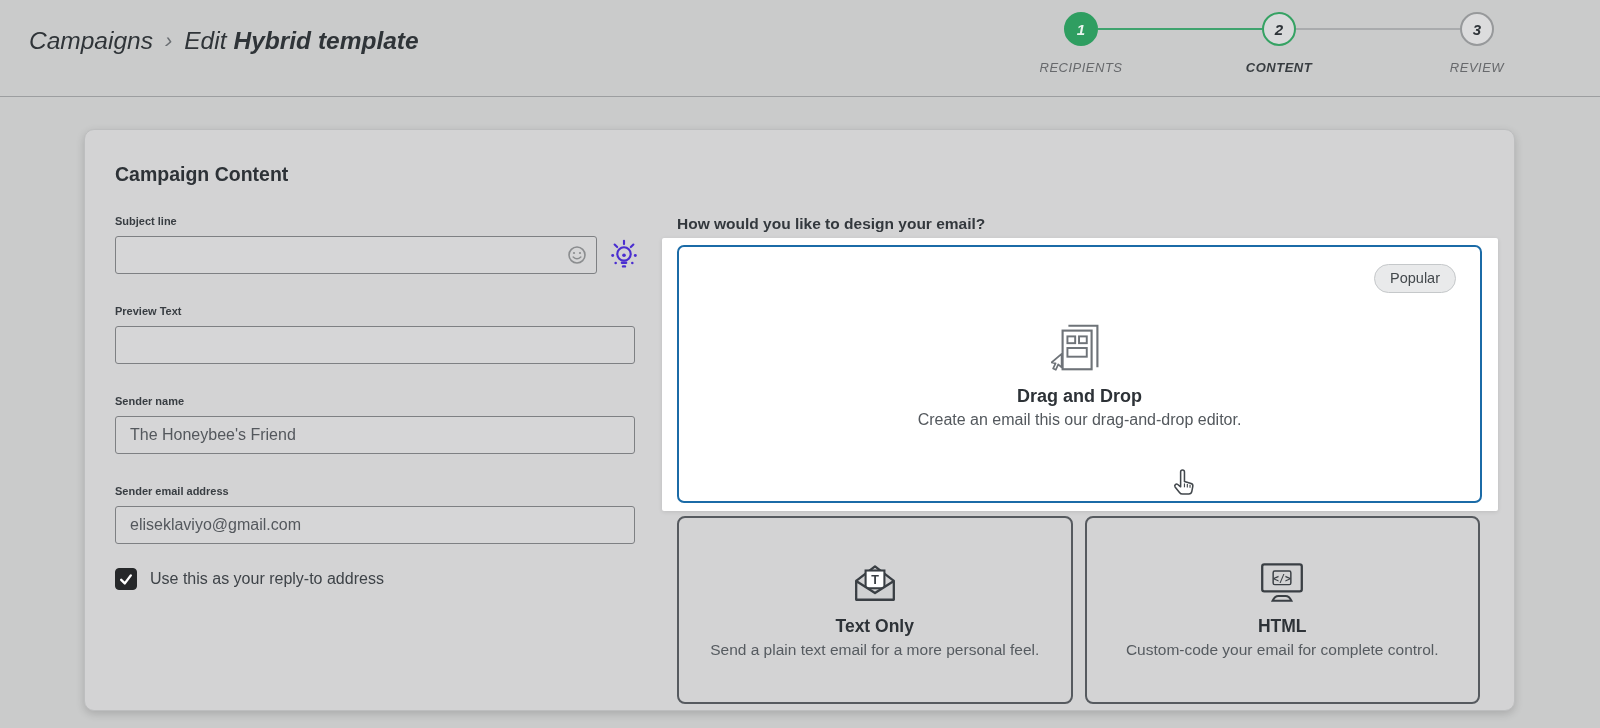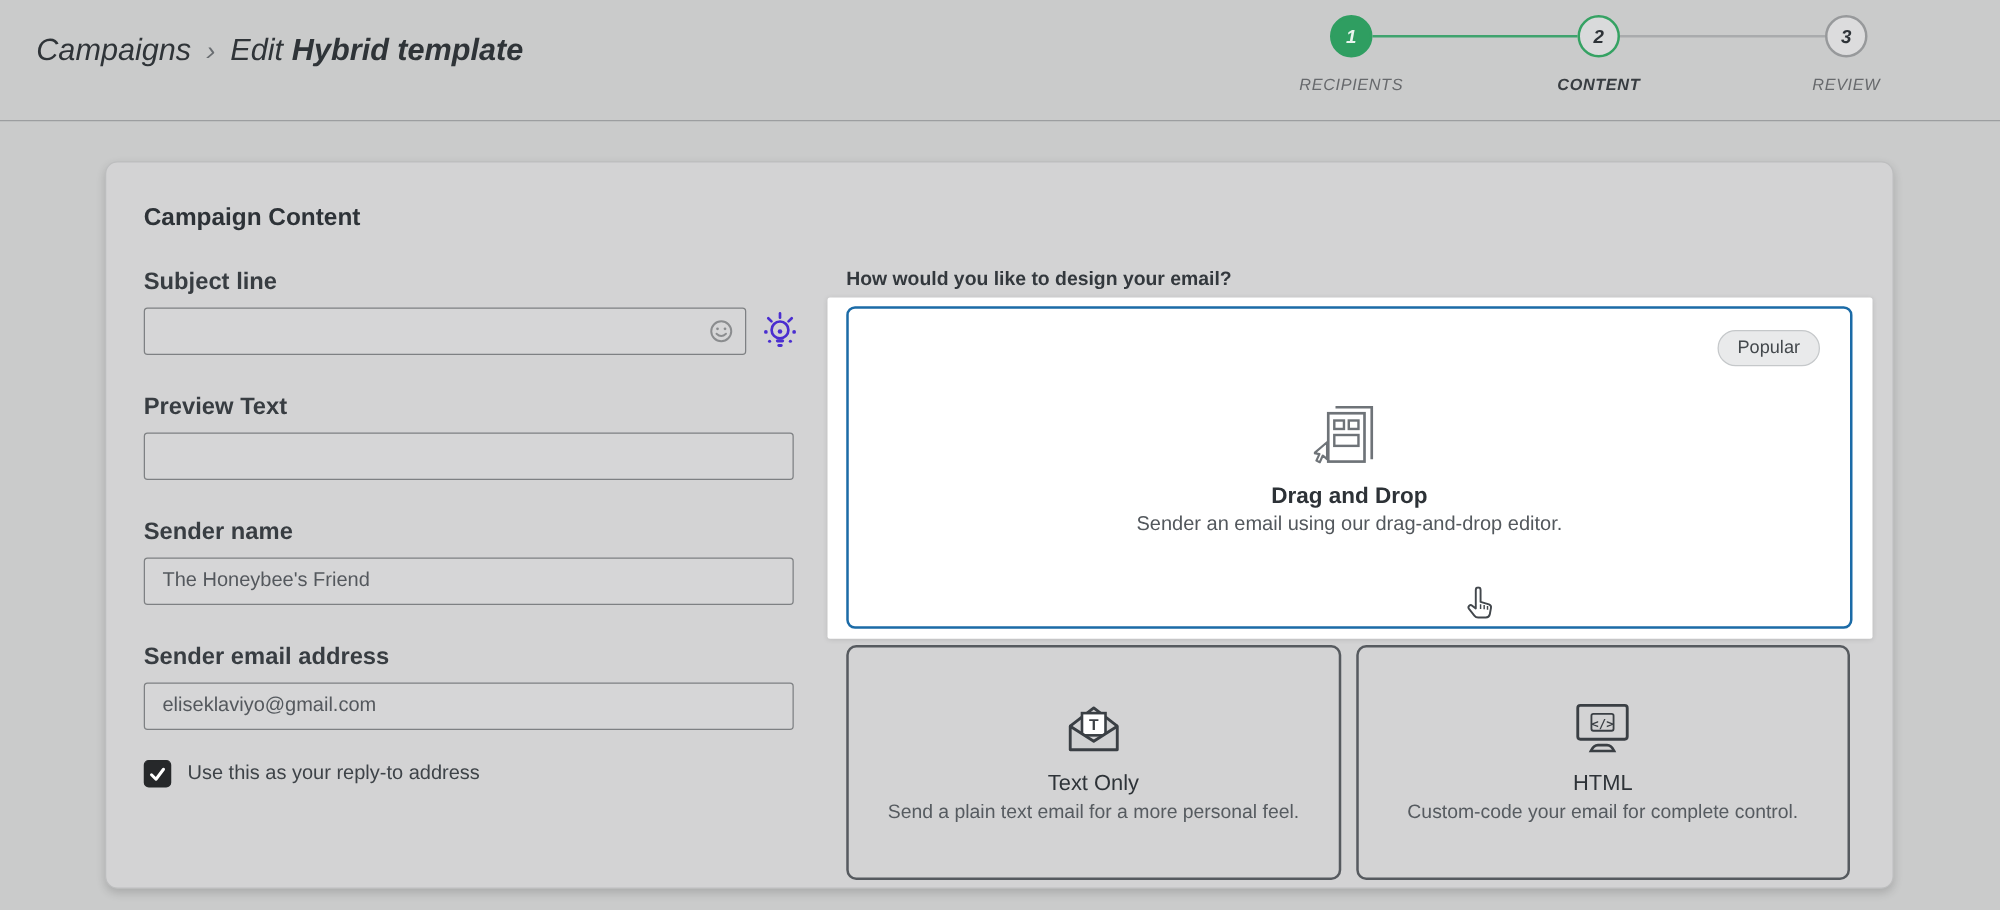--- a/index.html
+++ b/index.html
@@ -69,21 +69,21 @@
     box-shadow: 0 3px 8px rgba(0,0,0,0.16);
   }
   .card-heading {
     margin: 33px 0 0 30px;
     font-size: 19.5px; font-weight: bold; color: #2d3237;
   }
   .columns { display: flex; padding: 29px 34px 0 30px; }
 
   
   .left-col { width: 520px; flex: none; }
-  .field-label { font-size: 19px; font-weight: bold; color: #383d42; margin: 31px 0 9px; }
+  .field-label { font-size: 11px; font-weight: bold; color: #383d42; margin: 31px 0 9px; }
   .field-label.first { margin-top: 0; }
   .text-input {
     width: 100%; height: 38px;
     border: 1px solid #7e8083;
     background: #d6d6d7;
     border-radius: 3px;
     font-family: "Liberation Sans", sans-serif;
     font-size: 16px; color: #54585d;
     padding: 0 14px;
     outline: none;
@@ -149,21 +149,21 @@
     border: 2px solid #565a5f;
     border-radius: 8px;
     background: transparent;
     display: flex; flex-direction: column;
     align-items: center; justify-content: center;
     text-align: center;
     padding: 0 20px;
     cursor: pointer;
   }
   .opt-icon { margin-bottom: 12px; line-height: 0; }
-  .opt-title { font-size: 17.5px; font-weight: normal; color: #2e3338; }
+  .opt-title { font-size: 17.5px; font-weight: bold; color: #2e3338; }
   .opt-desc { font-size: 15.5px; color: #565b60; margin-top: 3px; line-height: 1.25; max-width: 372px; }
 </style>
 </head>
 <body>
 
 <header class="app-header">
   <nav class="breadcrumb">
     <span class="crumb-link">Campaigns</span>
     <span class="crumb-sep">›</span>
     <span class="crumb-prefix">Edit</span>
@@ -255,21 +255,21 @@
             <svg width="58" height="58" viewBox="0 0 60 60">
               <polyline points="18,7 48,7 48,50" fill="none" stroke="#6e7378" stroke-width="2.2"></polyline>
               <rect x="12" y="12" width="30" height="40" fill="#ffffff" stroke="#6e7378" stroke-width="2.2"></rect>
               <rect x="17" y="18" width="8" height="7" fill="none" stroke="#6e7378" stroke-width="2"></rect>
               <rect x="29" y="18" width="8" height="7" fill="none" stroke="#6e7378" stroke-width="2"></rect>
               <rect x="17" y="30" width="20" height="9" fill="none" stroke="#6e7378" stroke-width="2"></rect>
               <path d="M11,36 L11,50 L7.5,47 L5,52.5 L2.2,51.2 L4.7,45.8 L0.5,45 Z" fill="#ffffff" stroke="#6e7378" stroke-width="1.8" stroke-linejoin="round"></path>
             </svg>
           </span>
           <div class="dd-title">Drag and Drop</div>
-          <div class="dd-desc">Sender an email using our drag-and-drop editor.</div>
+          <div class="dd-desc">Create an email this our drag-and-drop editor.</div>
           <span class="cursor-icon">
             <svg width="23" height="27" viewBox="0 0 24 28">
               <path d="M9,3 a2,2 0 0 1 4,0 V13 l7,2.1 a2.6,2.6 0 0 1 1.7,2.9 l-1,5.3 a3.4,3.4 0 0 1 -3.3,2.7 H11 a4,4 0 0 1 -3.2,-1.6 L3.2,18.6 a1.9,1.9 0 0 1 2.8,-2.5 L9,18.5 Z" fill="#ffffff" stroke="#42474c" stroke-width="1.6" stroke-linejoin="round"></path>
               <line x1="13" y1="15" x2="13" y2="19" stroke="#42474c" stroke-width="1.2"></line>
               <line x1="16" y1="15.6" x2="16" y2="19.2" stroke="#42474c" stroke-width="1.2"></line>
               <line x1="18.8" y1="16.4" x2="18.8" y2="19.5" stroke="#42474c" stroke-width="1.2"></line>
             </svg>
           </span>
         </div>
       </div>

